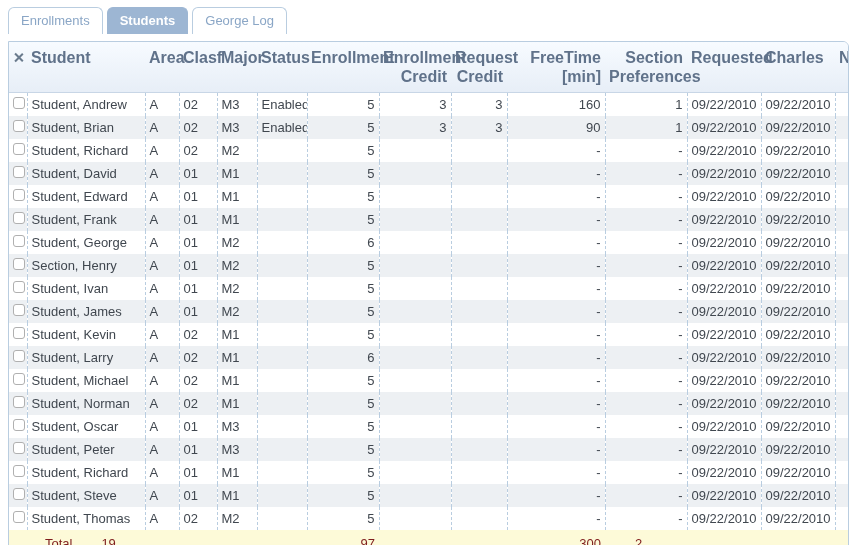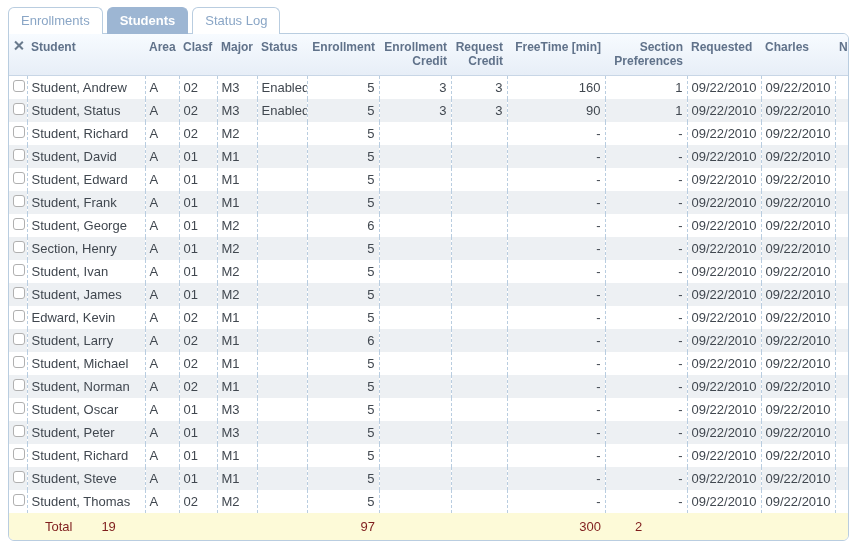--- a/index.html
+++ b/index.html
@@ -11,21 +11,21 @@
     background: #fff;
   }
   .page {
     width: 857px;
     padding: 6px 8px;
   }
   
   .tabs {
     display: flex;
     gap: 4px;
-    margin-bottom: 0;
+    margin-bottom: 8px;
     position: relative;
     z-index: 2;
   }
   .tab {
     border: 1px solid #b9cde0;
     border-bottom: none;
     border-radius: 6px 6px 0 0;
     padding: 5px 12px 6px;
     font-size: 13px;
     color: #8aa6c6;
@@ -49,21 +49,21 @@
   
   table.data {
     width: 100%;
     border-collapse: collapse;
     table-layout: fixed;
   }
   thead th {
     background: linear-gradient(#f7fbff, #e7eef7);
     color: #60728a;
     font-weight: bold;
-    font-size: 12px;
+    font-size: 16px;
     padding: 6px 4px;
     text-align: left;
     border-bottom: 1px solid #c8d6e6;
     vertical-align: top;
     line-height: 1.2;
   }
   thead th.r { text-align: right; }
   tbody td {
     padding: 4px 4px;
     border-left: 1px dashed #b9cde0;
@@ -129,21 +129,21 @@
   tfoot td.label { font-weight: normal; text-indent: 14px; }
 </style>
 </head>
 <body>
 
 <div class="page">
 
   <div class="tabs">
     <div class="tab">Enrollments</div>
     <div class="tab active">Students</div>
-    <div class="tab">Status Log</div>
+    <div class="tab">George Log</div>
   </div>
 
   <div class="panel">
     <table class="data">
       <colgroup>
         <col class="c-sel">
           <col class="c-name">
           <col class="c-area">
           <col class="c-clasf">
         <col class="c-major">
@@ -187,21 +187,21 @@
             <td class="r">3</td>
             <td class="r">3</td>
             <td class="r">160</td>
             <td class="r">1</td>
             <td>09/22/2010</td>
             <td>09/22/2010</td>
             <td class="r"></td>
           </tr>
           <tr class="odd">
             <td><span class="cb"></span></td>
-            <td>Student, Status</td>
+            <td>Student, Brian</td>
             <td>A</td>
             <td>02</td>
             <td>M3</td>
             <td>Enabled</td>
             <td class="r">5</td>
             <td class="r">3</td>
             <td class="r">3</td>
             <td class="r">90</td>
             <td class="r">1</td>
             <td>09/22/2010</td>
@@ -331,21 +331,21 @@
             <td class="r"></td>
             <td class="r"></td>
             <td class="r">-</td>
             <td class="r">-</td>
             <td>09/22/2010</td>
             <td>09/22/2010</td>
             <td class="r"></td>
           </tr>
           <tr class="even">
             <td><span class="cb"></span></td>
-            <td>Edward, Kevin</td>
+            <td>Student, Kevin</td>
             <td>A</td>
             <td>02</td>
             <td>M1</td>
             <td></td>
             <td class="r">5</td>
             <td class="r"></td>
             <td class="r"></td>
             <td class="r">-</td>
             <td class="r">-</td>
             <td>09/22/2010</td>

